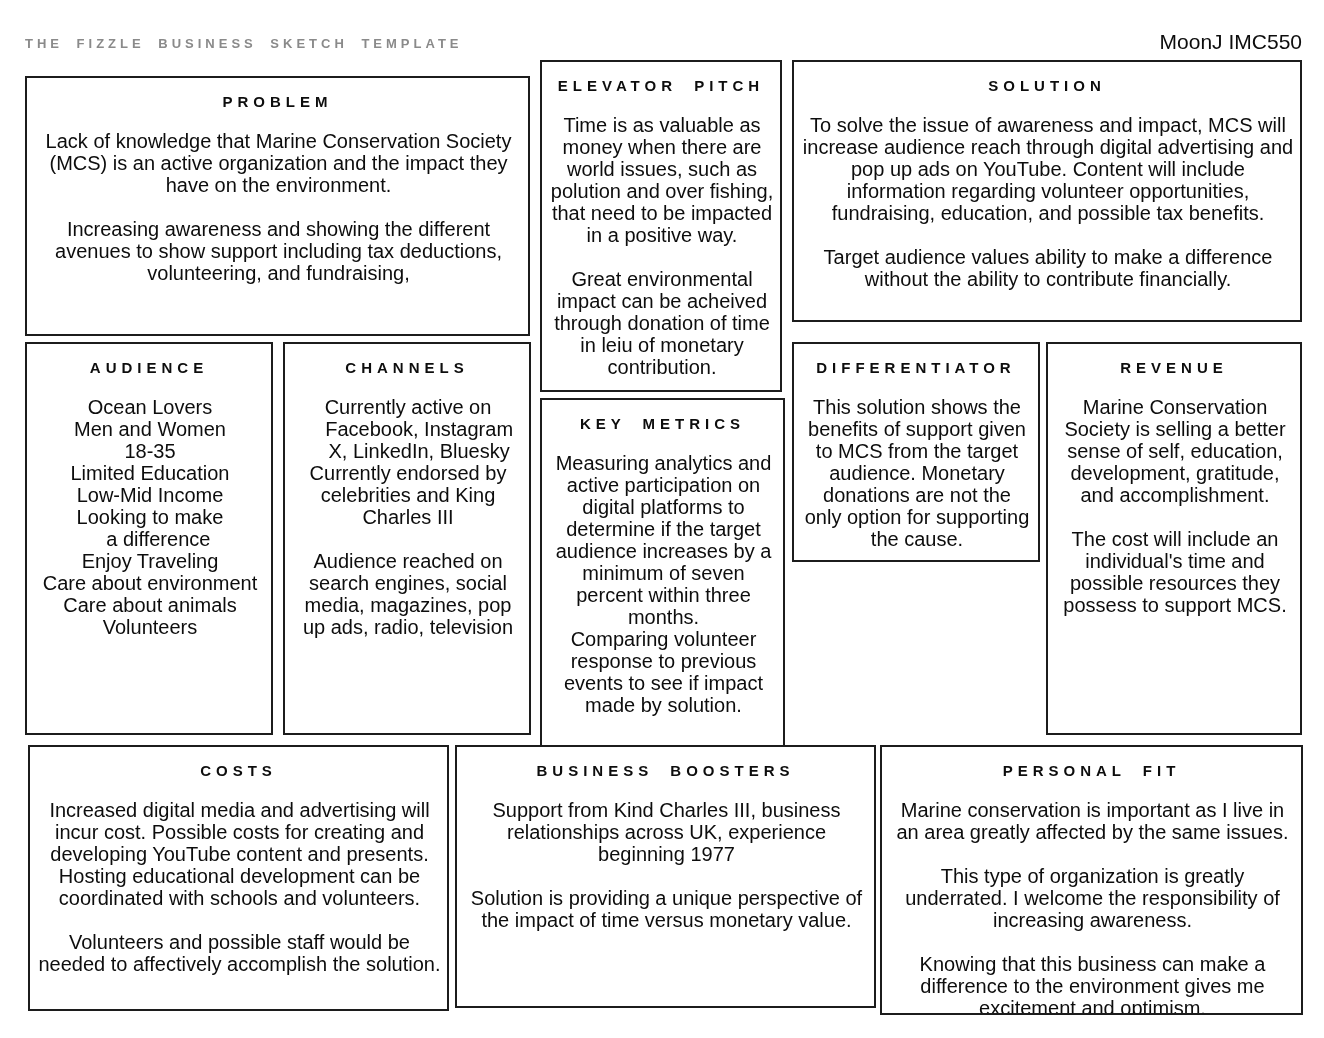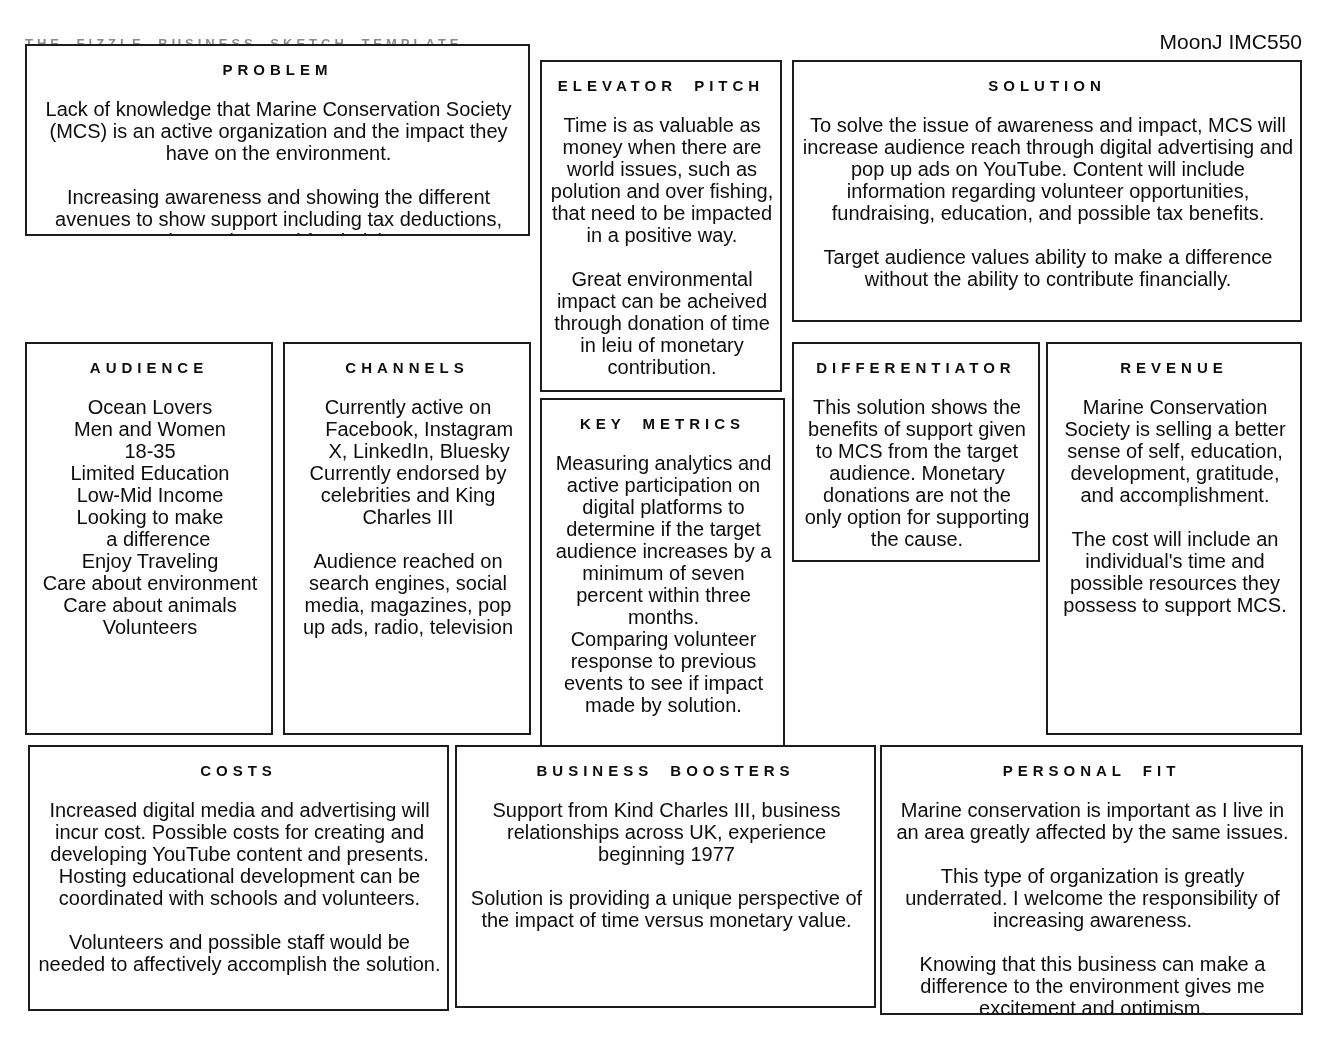--- a/index.html
+++ b/index.html
@@ -33,21 +33,21 @@
     letter-spacing:5px;word-spacing:8px;
     margin:15px 2px 0 2px;
   }
   .box .body{
     font-size:20px;line-height:22px;color:#0d0d0d;
     margin:20px 6px 6px 8px;
     white-space:pre-wrap;
     text-align:center;
   }
   
-  #box-problem        {left:25px;  top:44px;  width:505px; height:192px;}
+  #box-problem        {left:25px;  top:76px;  width:505px; height:260px;}
   #box-elevator-pitch {left:540px; top:60px;  width:242px; height:332px;}
   #box-solution       {left:792px; top:60px;  width:510px; height:262px;}
   #box-audience       {left:25px;  top:342px; width:248px; height:393px;}
   #box-channels       {left:283px; top:342px; width:248px; height:393px;}
   #box-key-metrics    {left:540px; top:398px; width:245px; height:376px;}
   #box-differentiator {left:792px; top:342px; width:248px; height:220px;}
   #box-revenue        {left:1046px;top:342px; width:256px; height:393px;}
   #box-costs          {left:28px;  top:745px; width:421px; height:266px;}
   #box-business-boosters{left:455px;top:745px;width:421px; height:263px;}
   #box-personal-fit   {left:880px; top:745px; width:423px; height:270px;}

